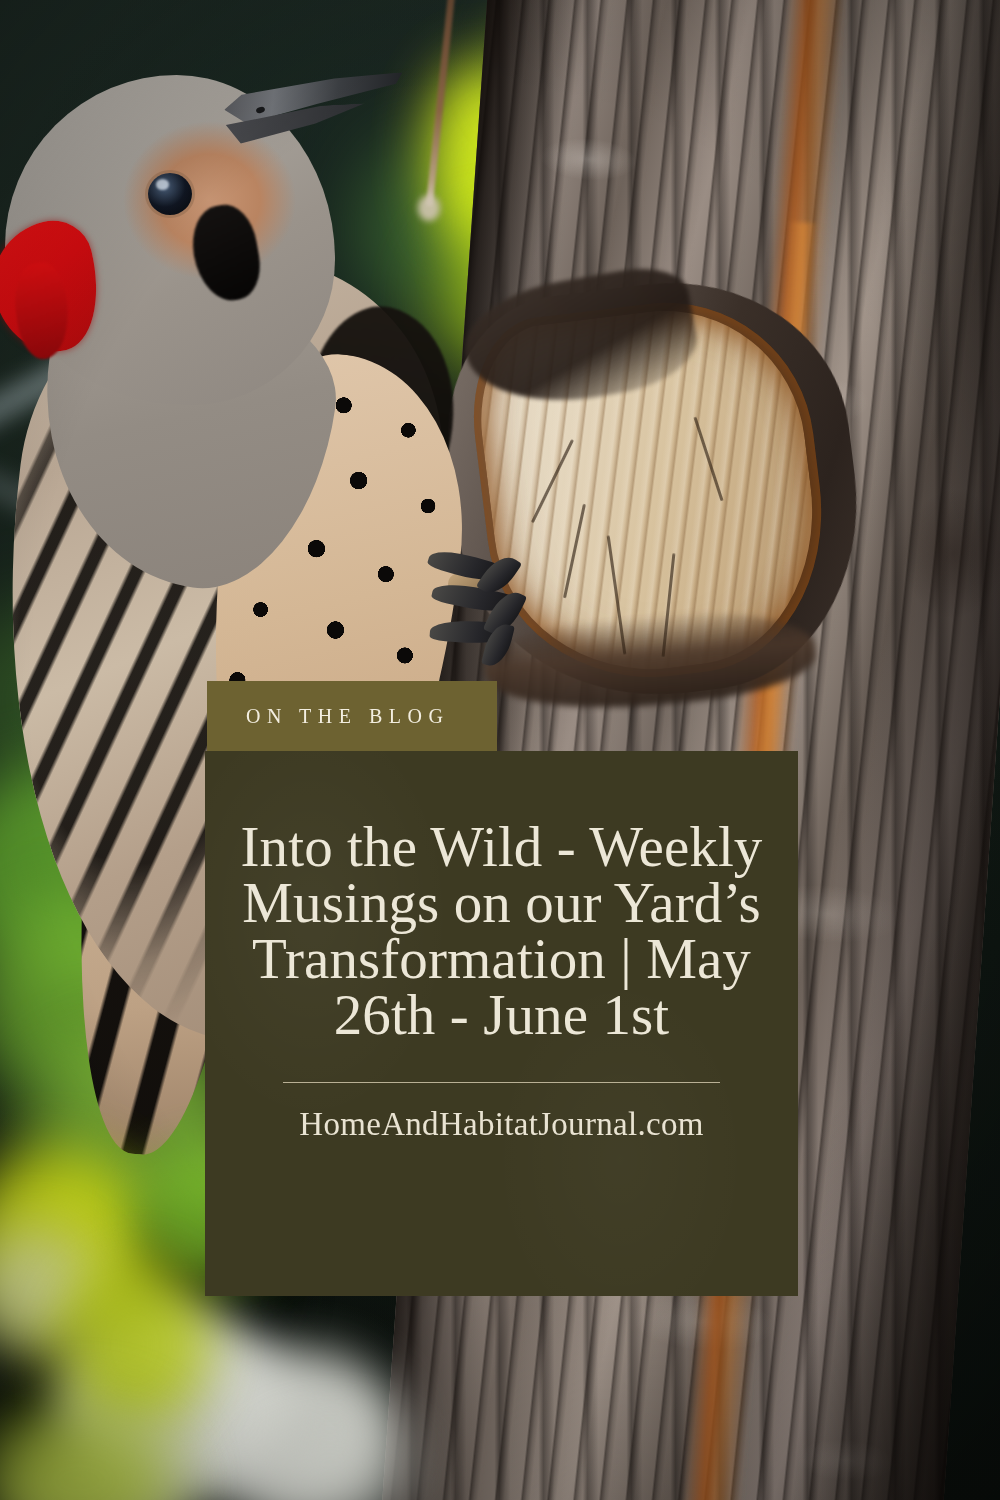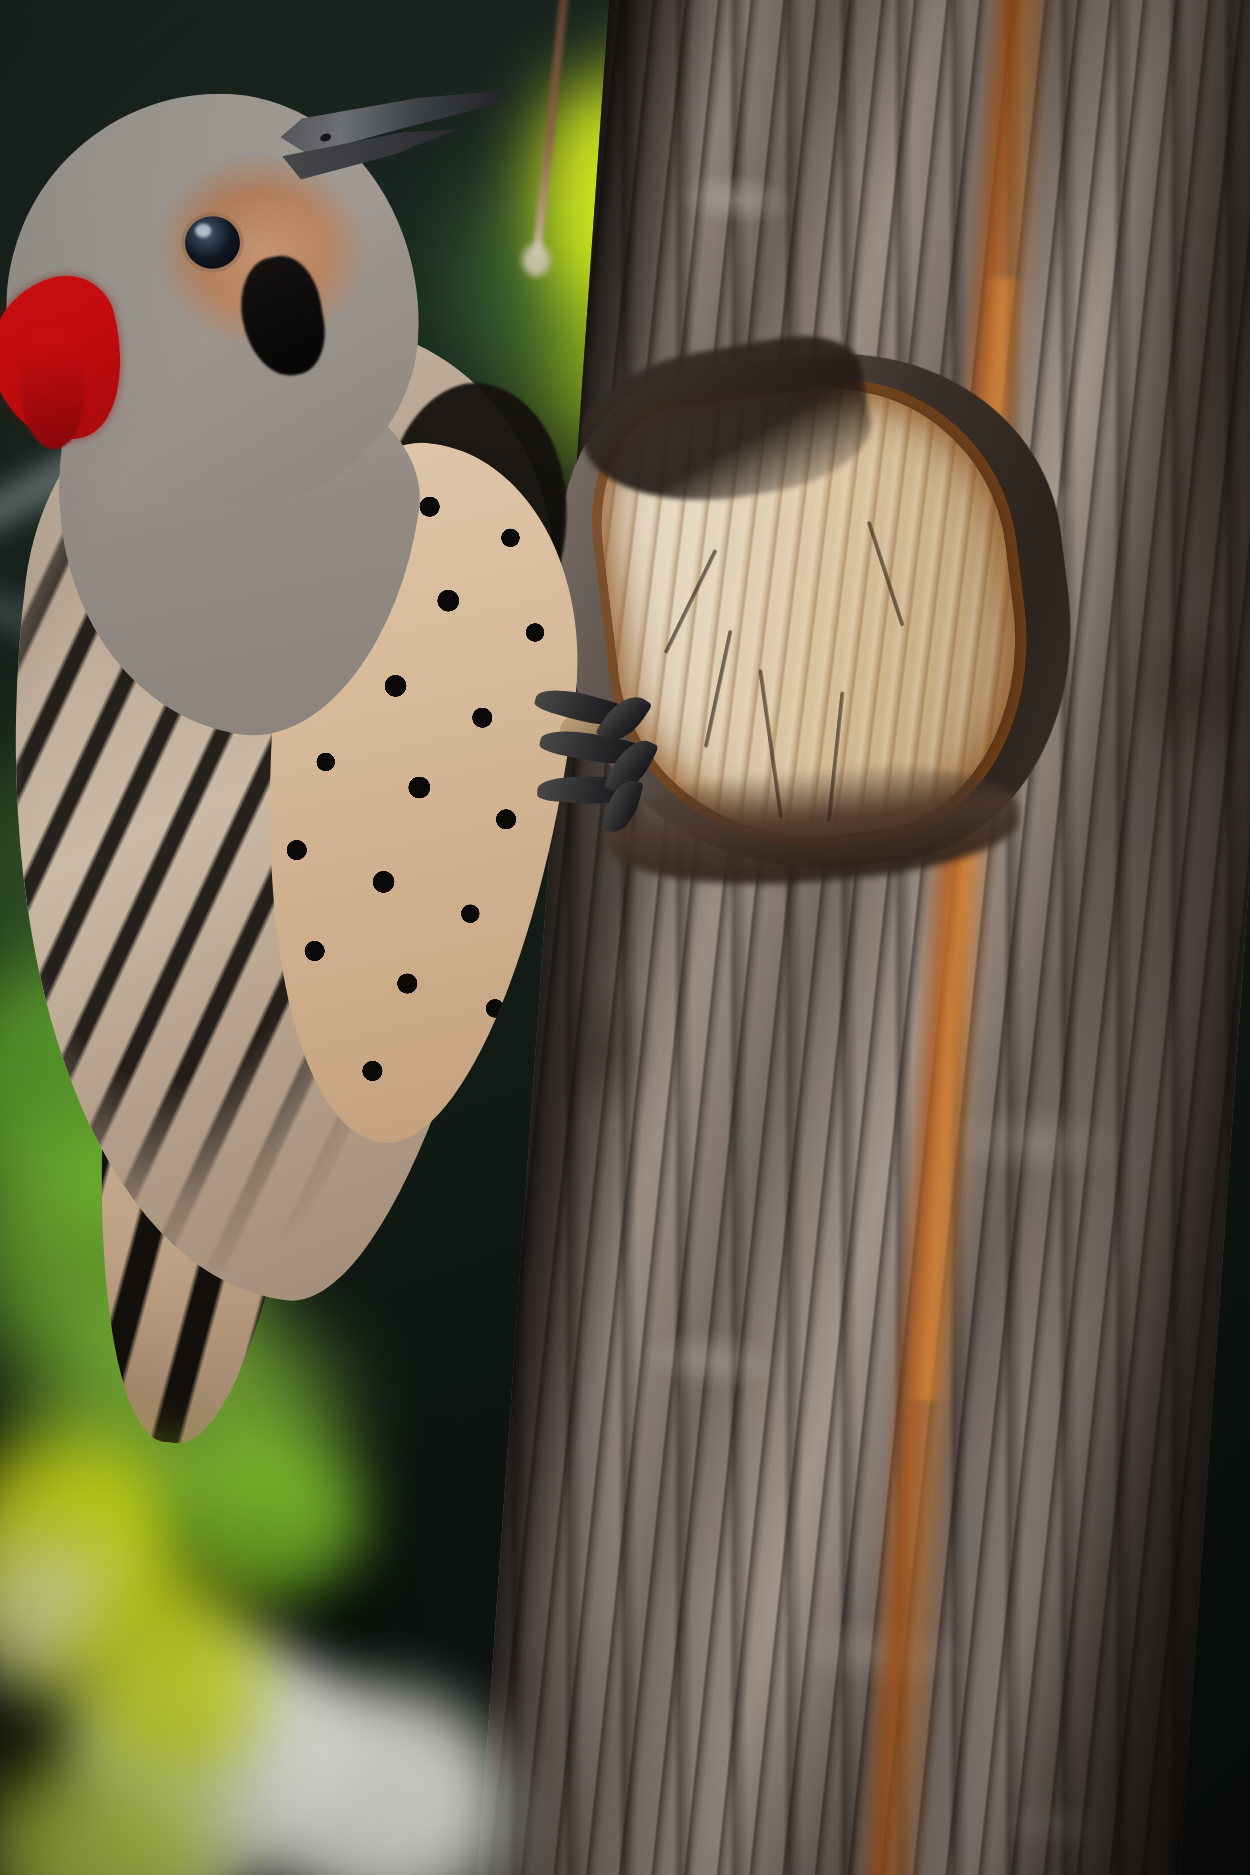--- a/index.html
+++ b/index.html
@@ -499,15 +499,23 @@
     <div class="blossom bl1"></div>
     <div class="blossom bl2"></div>
     <div class="bokeh leaf-L6"></div>
     <div class="blossom bl4"></div>
     <div class="blossom bl5"></div>
     <div class="bokeh leaf-L7"></div>
 
     <div class="vignette"></div>
   </div>
 
-
+  <div class="eyebrow-band">
+    <span class="eyebrow-text">ON THE BLOG</span>
+  </div>
+
+  <div class="title-card">
+    <div class="title-text">Into the Wild - Weekly Musings on our Yard’s Transformation | May 26th - June 1st</div>
+    <div class="rule"></div>
+    <div class="site">HomeAndHabitatJournal.com</div>
+  </div>
 
 </div>
 
 </body></html>

